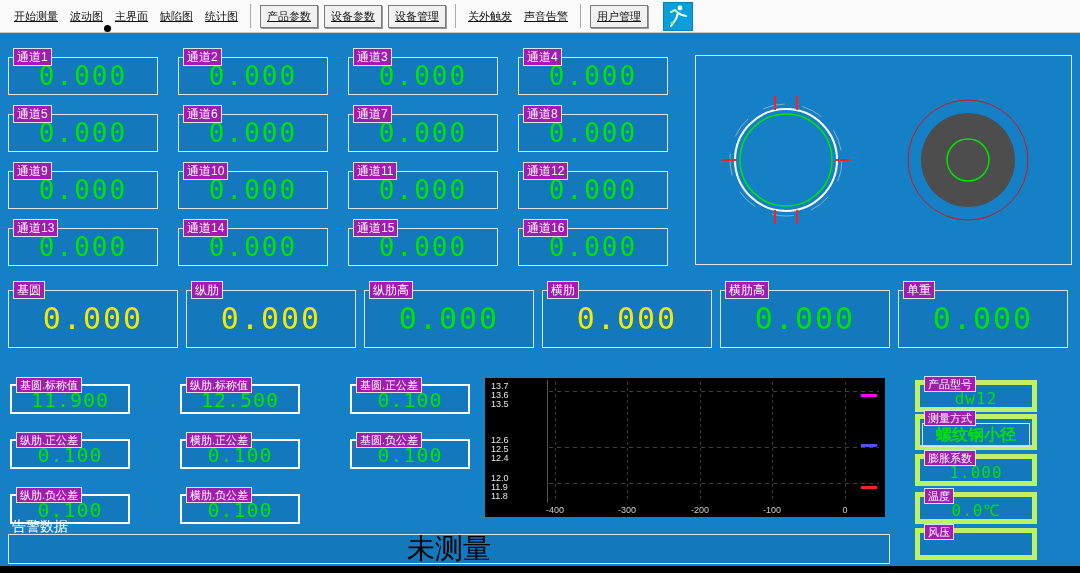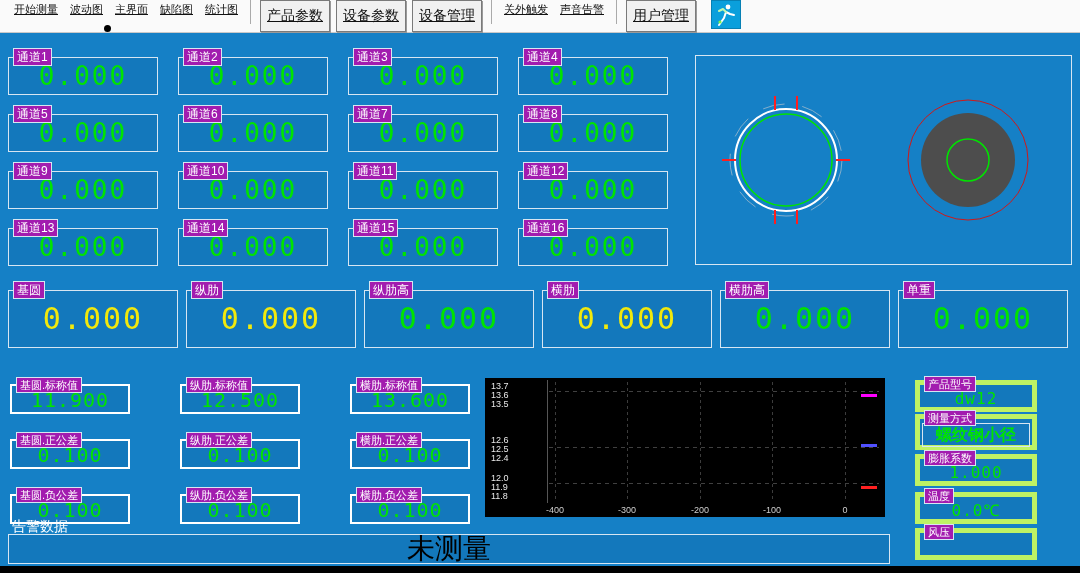--- a/index.html
+++ b/index.html
@@ -6,26 +6,26 @@
   html,body { background:#222; }
   .screen {
     position:relative; width:1080px; height:573px;
     background:#1580c6; overflow:hidden;
     font-family:"Liberation Sans","DejaVu Sans",sans-serif;
   }
   
   .toolbar {
     position:absolute; left:0; top:0; right:0; height:33px;
     background:#fafafa; border-bottom:1px solid #c9c9c9;
-    display:flex; padding-left:8px;
+    display:flex; align-items:center; padding-left:8px;
   }
   .tool-tab { font-size:11px; color:#111; padding:2px 6px; text-decoration:underline; white-space:nowrap; cursor:default; }
   .sep { width:1px; height:24px; background:#aaa; margin:0 6px; }
   .tool-btn {
-    font-size:14px; color:#111; background:#f1f1f1; border:1px solid #7a7a7a;
+    font-size:11px; color:#111; background:#f1f1f1; border:1px solid #7a7a7a;
     box-shadow:1px 1px 0 #9a9a9a; padding:3px 6px; margin:0 3px;
     text-decoration:underline; white-space:nowrap; cursor:default;
   }
   .run-btn {
     width:30px; height:29px; background:#0a9fdc; border:1px solid #0780b4;
     margin-left:12px; display:flex; align-items:center; justify-content:center;
   }
   .tab-dot { position:absolute; left:104px; top:25px; width:7px; height:7px; border-radius:50%; background:#000; }
 
   
@@ -248,24 +248,20 @@
   <div class="params">
     <div class="param">
       <span class="tag small">基圆.标称值</span>
       <div class="val">11.900</div>
     </div>
     <div class="param">
       <span class="tag small">纵肋.标称值</span>
       <div class="val">12.500</div>
     </div>
     <div class="param">
-      <span class="tag small">横肋.标称值</span>
-      <div class="val">13.600</div>
-    </div>
-    <div class="param">
       <span class="tag small">基圆.正公差</span>
       <div class="val">0.100</div>
     </div>
     <div class="param">
       <span class="tag small">纵肋.正公差</span>
       <div class="val">0.100</div>
     </div>
     <div class="param">
       <span class="tag small">横肋.正公差</span>
       <div class="val">0.100</div>

